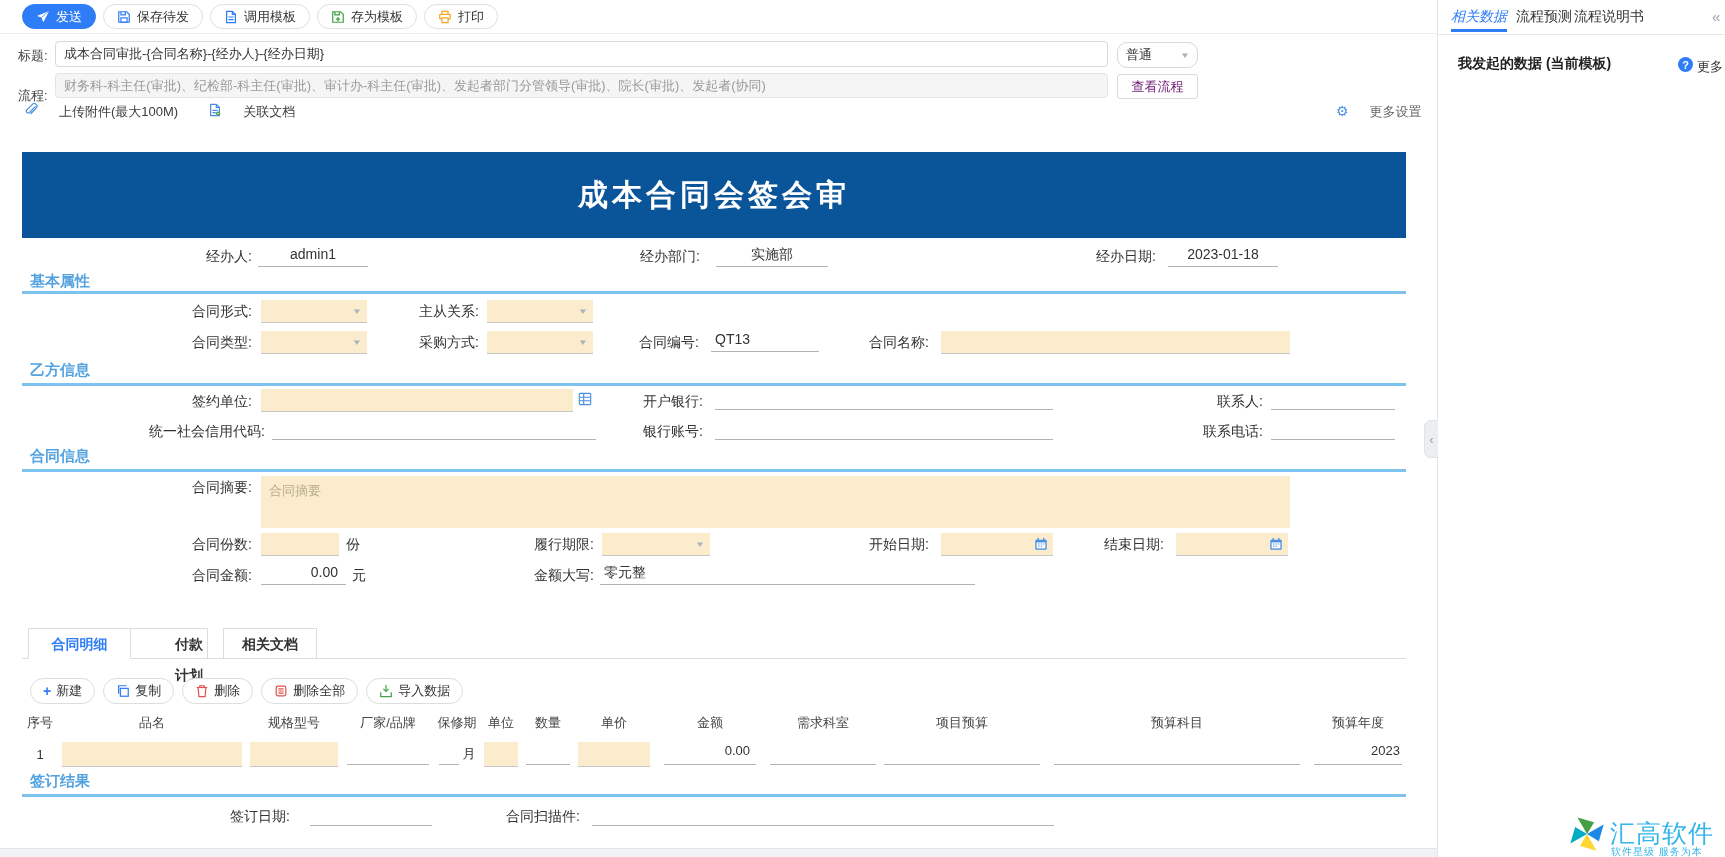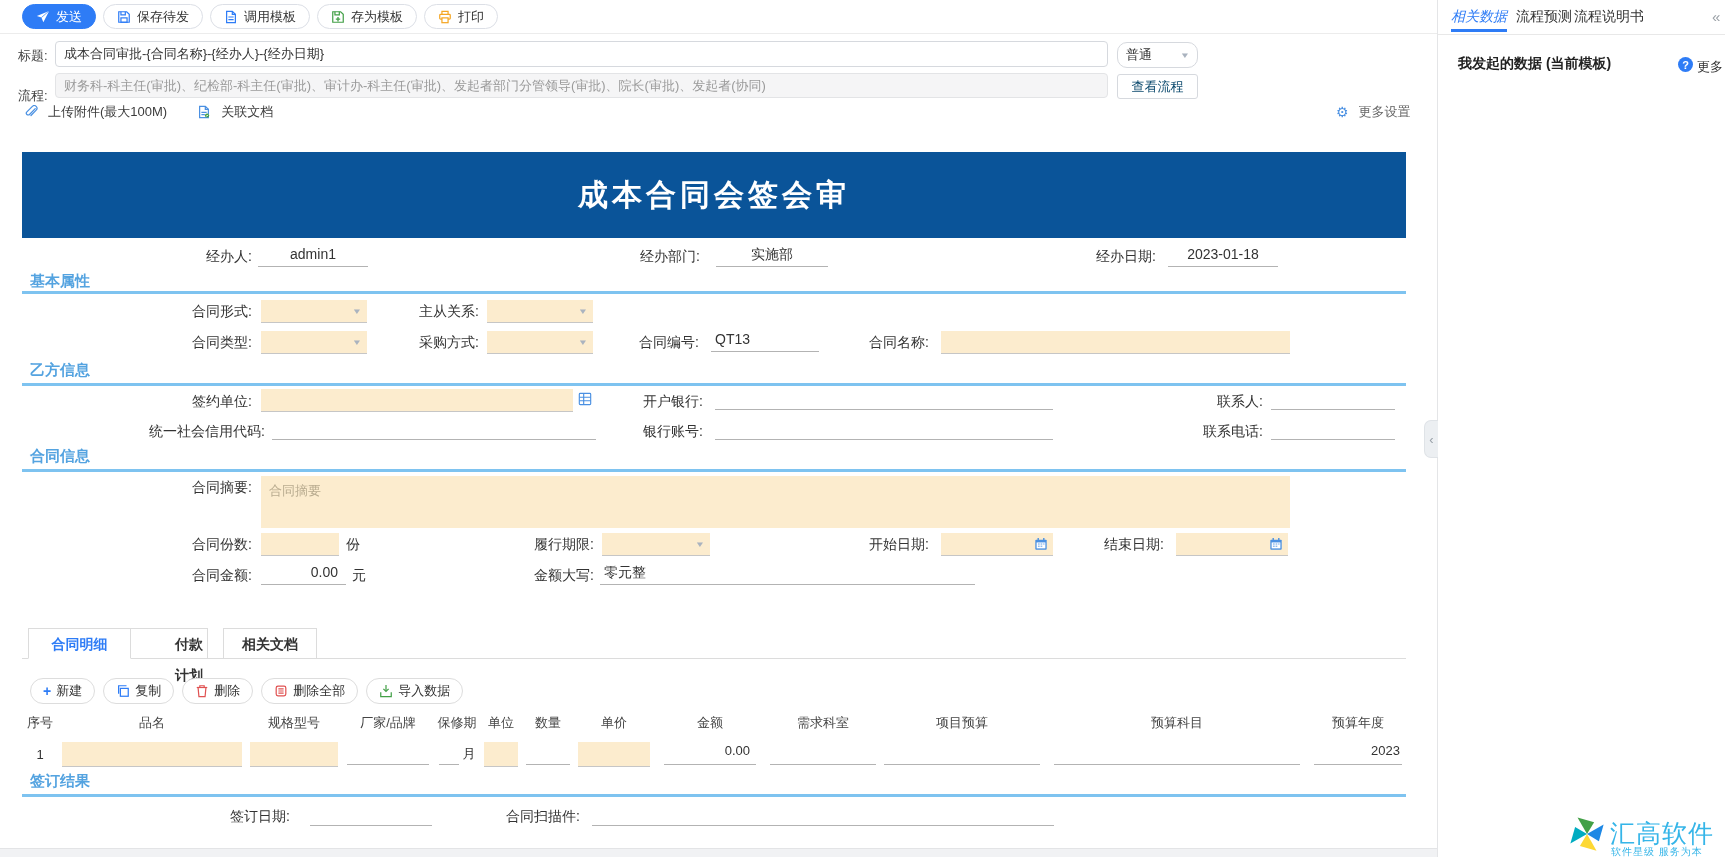--- a/index.html
+++ b/index.html
@@ -19,22 +19,22 @@
   .ic svg{width:14px;height:14px;display:block;}
   
   .frm-label{position:absolute;font-size:13px;color:#444;}
   .txt-input{position:absolute;border:1px solid #d6d9de;border-radius:4px;background:#fff;
     font-size:13px;color:#333;padding:0 8px;box-sizing:border-box;font-family:inherit;}
   .txt-input[readonly]{background:#f5f5f6;border-color:#e3e4e6;color:#9a9a9a;}
   .select-box{position:absolute;border:1px solid #d6d9de;border-radius:10px;background:#fff;
     display:flex;align-items:center;justify-content:space-between;padding:0 8px;box-sizing:border-box;cursor:pointer;}
   .caret{font-size:8px;color:#aab3bf;transform:scaleX(1.3);}
   .btn-plain{position:absolute;border:1px solid #d6d9de;border-radius:3px;background:#fff;
-    display:flex;align-items:center;justify-content:center;font-size:13px;color:#0c4a6e;cursor:pointer;box-sizing:border-box;}
-  .linkitem{display:inline-flex;align-items:center;gap:10px;font-size:13px;color:#3c3c3c;cursor:pointer;}
+    display:flex;align-items:center;justify-content:center;font-size:13px;color:#701a75;cursor:pointer;box-sizing:border-box;}
+  .linkitem{display:inline-flex;align-items:flex-start;gap:21px;font-size:13px;color:#3c3c3c;cursor:pointer;}
   
   .banner{left:22px;top:152px;width:1384px;height:86px;background:#0a5499;color:#fff;
     display:flex;align-items:center;justify-content:center;font-size:30px;font-weight:bold;letter-spacing:4px;}
   .sec-title{position:absolute;left:30px;font-size:15px;font-weight:bold;color:#54a3e0;}
   .sec-rule{position:absolute;left:22px;width:1384px;height:3px;background:#7ec3f0;}
   .lbl{position:absolute;font-size:14px;color:#333;text-align:right;}
   .uval{position:absolute;border-bottom:1px solid #b3b3b3;height:21px;font-size:14px;color:#333;
     text-align:center;box-sizing:border-box;}
   .uval.left{text-align:left;padding-left:4px;}
   .uval.right{text-align:right;padding-right:8px;}

